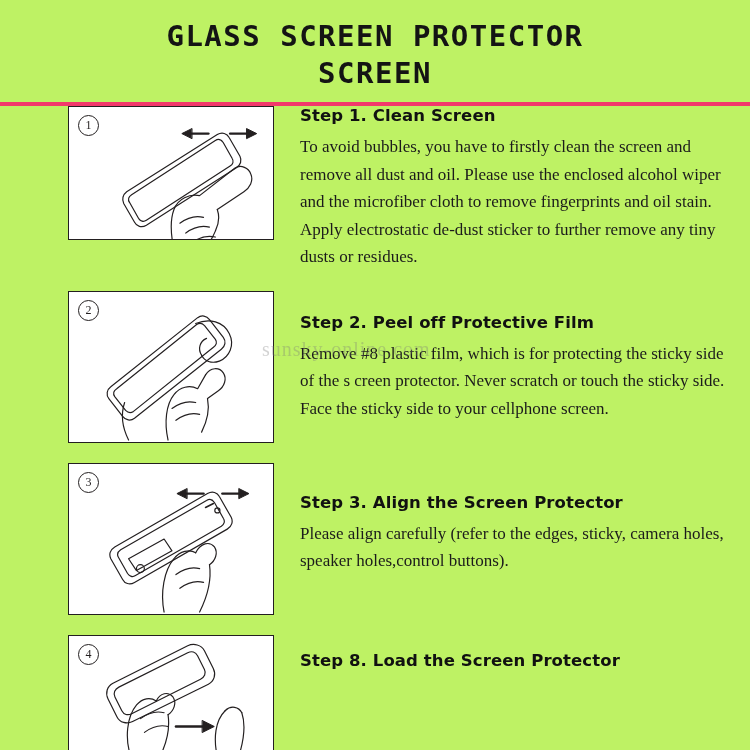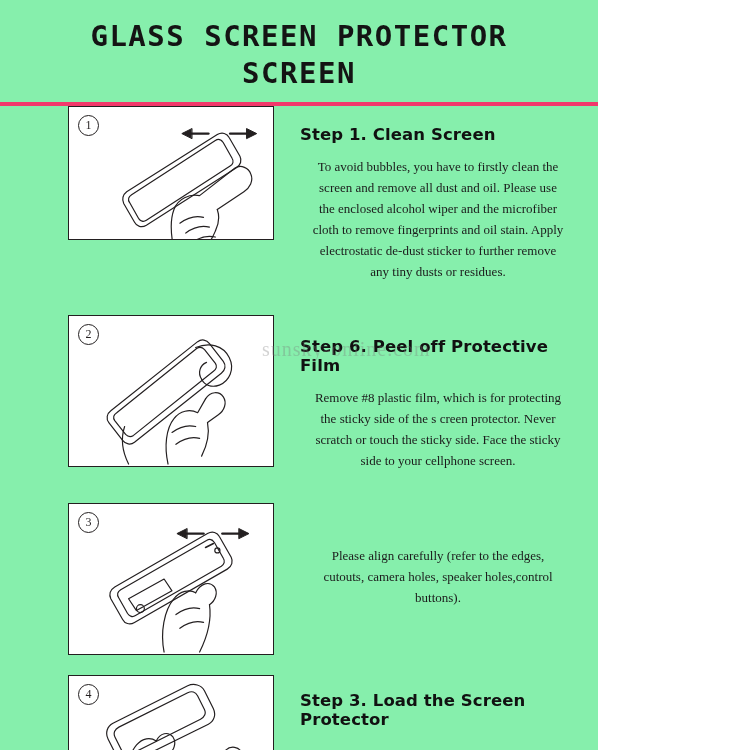--- a/index.html
+++ b/index.html
@@ -8,23 +8,23 @@
   }
   body {
     width: 750px;
     height: 750px;
     background: #ffffff;
     font-family: "Liberation Sans", sans-serif;
     overflow: hidden;
   }
   .page {
     position: relative;
-    width: 598px;
+    width: 750px;
     height: 750px;
-    background: #86efac;
+    background: #bef264;
     box-sizing: border-box;
   }
   
   .title-block {
     text-align: center;
     padding-top: 18px;
   }
   .title-line {
     font-family: "DejaVu Sans Mono", monospace;
     font-weight: bold;
@@ -96,27 +96,27 @@
   .step-heading {
     font-family: "DejaVu Sans", sans-serif;
     font-weight: bold;
     font-size: 16.5px;
     color: #111111;
     margin: 0 0 8px 0;
     letter-spacing: 0.1px;
   }
   .step-body {
     font-family: "Liberation Serif", serif;
-    font-size: 13px;
+    font-size: 17px;
     line-height: 1.62;
     color: #1b1b1b;
-    margin: 12px;
-    text-align: center;
-  }
-  .step-1 .step-text { padding-top: 19px; }
+    margin: 0;
+    text-align: left;
+  }
+  .step-1 .step-text { padding-top: 0; }
   .step-2 .step-text { padding-top: 22px; }
   .step-3 .step-text { padding-top: 30px; }
   .step-4 .step-text { padding-top: 16px; }
   
   .watermark {
     position: absolute;
     left: 262px;
     top: 338px;
     font-family: "Liberation Serif", serif;
     font-size: 20px;
@@ -183,21 +183,21 @@
             <path d="M100 150 C96 132 98 114 106 104 C112 96 122 94 130 98 L138 84"></path>
             <path d="M138 84 C143 76 152 76 156 82 C160 88 157 96 151 100 L140 108"></path>
             <path d="M140 108 C142 118 140 130 134 142"></path>
             <path d="M104 118 C112 112 120 110 128 112"></path>
             <path d="M108 130 C116 124 124 122 132 124"></path>
             <path d="M60 150 C54 138 52 124 56 112"></path>
           </g>
         </svg>
       </div>
       <div class="step-text">
-        <h2 class="step-heading">Step 6. Peel off Protective Film</h2>
+        <h2 class="step-heading">Step 2. Peel off Protective Film</h2>
         <p class="step-body">Remove #8 plastic film, which is for protecting the sticky side of the s creen protector. Never scratch or touch the sticky side. Face the sticky side to your cellphone screen.</p>
       </div>
     </div>
 
     <div class="step-row step-3">
       <div class="figure">
         <div class="num-badge">3</div>
         <svg class="fig-svg" viewBox="0 0 206 152">
           <g fill="none" stroke="#231f20" stroke-width="1.2" stroke-linejoin="round" stroke-linecap="round">
 
@@ -217,21 +217,22 @@
             <path d="M112 126 C120 120 128 118 136 120"></path>
 
             <path d="M155 30 L178 30" stroke-width="2.4"></path>
             <path d="M172 25 L182 30 L172 35 Z" fill="#231f20" stroke-width="1"></path>
             <path d="M136 30 L113 30" stroke-width="2.4"></path>
             <path d="M119 25 L109 30 L119 35 Z" fill="#231f20" stroke-width="1"></path>
           </g>
         </svg>
       </div>
       <div class="step-text">
-        <p class="step-body">Please align carefully (refer to the edges, cutouts, camera holes, speaker holes,control buttons).</p>
+        <h2 class="step-heading">Step 3. Align the Screen Protector</h2>
+        <p class="step-body">Please align carefully (refer to the edges, sticky, camera holes, speaker holes,control buttons).</p>
       </div>
     </div>
 
     <div class="step-row step-4">
       <div class="figure">
         <div class="num-badge">4</div>
         <svg class="fig-svg" viewBox="0 0 206 122">
           <g fill="none" stroke="#231f20" stroke-width="1.2" stroke-linejoin="round" stroke-linecap="round">
 
             <path d="M44 48 L120 10 C126 7 134 9 137 15 L146 33 C149 39 147 46 141 49 L64 87 C58 90 51 88 48 82 L39 64 C36 58 38 51 44 48 Z"></path>
@@ -246,20 +247,20 @@
             <path d="M150 122 C146 104 148 86 158 76"></path>
             <path d="M158 76 C164 70 172 72 175 78"></path>
             <path d="M175 78 C179 90 177 106 172 122"></path>
 
             <path d="M108 92 L141 92" stroke-width="2.4"></path>
             <path d="M135 86 L147 92 L135 98 Z" fill="#231f20" stroke-width="1"></path>
           </g>
         </svg>
       </div>
       <div class="step-text">
-        <h2 class="step-heading">Step 3. Load the Screen Protector</h2>
+        <h2 class="step-heading">Step 8. Load the Screen Protector</h2>
       </div>
     </div>
 
   </div>
 
   <div class="watermark">sunsky-online.com</div>
 </div>
 
 </body></html>

